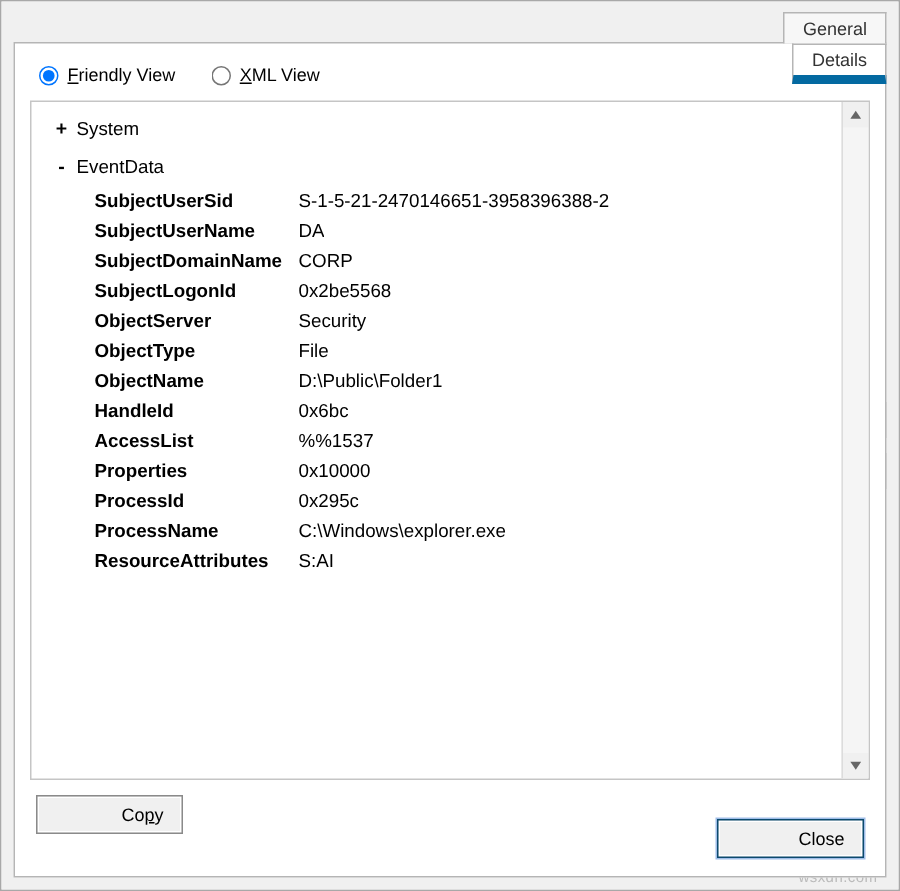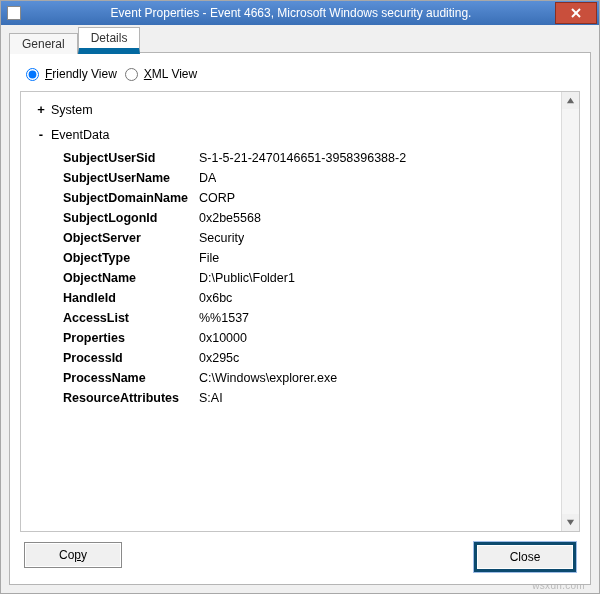--- a/index.html
+++ b/index.html
@@ -64,20 +64,21 @@
     padding: 6px 8px 8px 8px;
     background: #f0f0f0;
     position: relative;
   }
   .tabstrip {
     display: flex;
     align-items: flex-end;
     height: 22px;
     position: relative;
     z-index: 2;
+    flex-direction: column;
   }
   .tab {
     padding: 3px 12px 3px 12px;
     border: 1px solid #b5b5b5;
     border-bottom: none;
     background: #f7f7f7;
     margin-right: 0px;
     font-size: 12px;
     position: relative;
     top: 1px;
@@ -94,21 +95,21 @@
     flex: 1;
     display: flex;
     flex-direction: column;
     position: relative;
     z-index: 1;
     margin-top: -1px;
     padding: 10px 10px 10px 10px;
   }
   .view-radios {
     display: flex;
-    gap: 8px;
+    gap: 24px;
     padding: 4px 6px 10px 6px;
     font-size: 12px;
   }
   .view-radios label { display: flex; align-items: center; gap: 6px; }
   .view-radios input { margin: 0; }
   .underline { text-decoration: underline; }
   .content-box {
     border: 1px solid #c5c5c5;
     flex: 1;
     position: relative;
@@ -196,52 +197,43 @@
     padding: 10px 4px 2px 4px;
   }
   .btn {
     min-width: 72px;
     height: 24px;
     border: 1px solid #8a8a8a;
     background: #f0f0f0;
     box-shadow: inset 0 0 0 1px #fff;
     display: inline-flex;
     align-items: center;
-    justify-content: center;
+    justify-content: flex-end;
     padding: 0 12px;
     font-size: 12px;
   }
   .btn.default {
-    border: 3px solid #0c4a6e;
+    border: 1px solid #0c4a6e;
     box-shadow: 0 0 0 1px #9fbde8, inset 0 0 0 1px #fff;
+    margin-top: 16px;
   }
   .watermark {
     position: absolute;
     right: 14px;
     bottom: 2px;
     font-size: 10px;
     color: #bbb;
     letter-spacing: 0.3px;
   }
 </style>
 </head>
 <body>
 
 <div class="window">
 
-  <div class="titlebar">
-    <div class="app-icon"></div>
-    <div class="title-text">Event Properties - Event 4663, Microsoft Windows security auditing.</div>
-    <div class="close-btn">
-      <svg viewBox="0 0 10 10">
-          <line x1="1" y1="1" x2="9" y2="9"></line>
-          <line x1="9" y1="1" x2="1" y2="9"></line>
-        </svg>
-    </div>
-  </div>
 
   <div class="client">
 
     <div class="tabstrip">
       <div class="tab">General</div>
       <div class="tab active">Details</div>
     </div>
 
     <div class="tabpanel">
 

